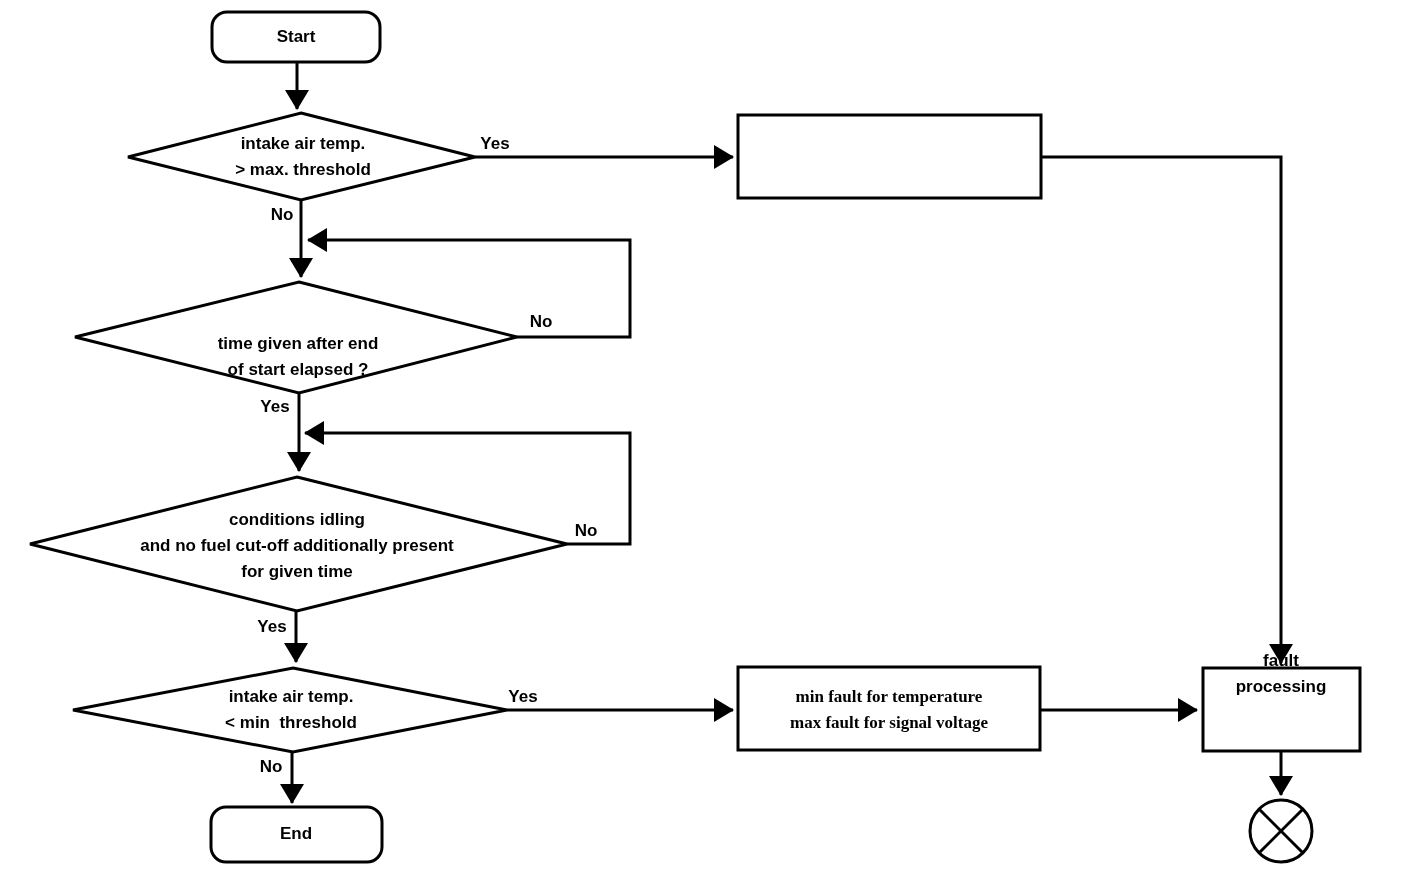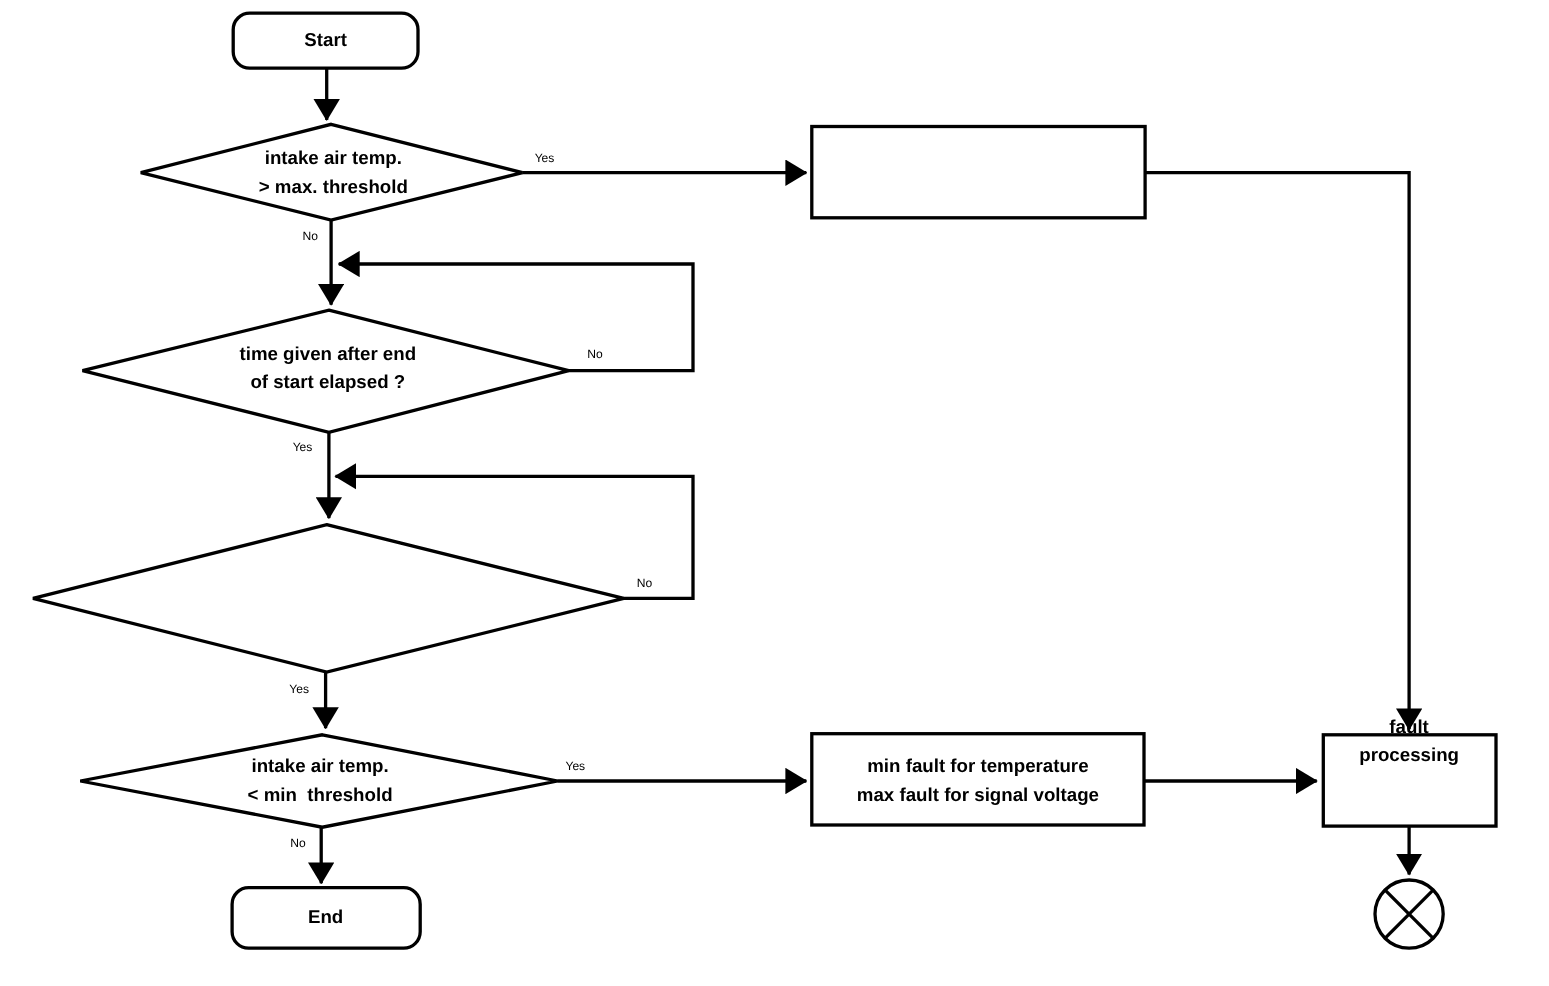--- a/index.html
+++ b/index.html
@@ -27,22 +27,22 @@
     font-size: 17px;
     line-height: 26px;
     color: #000000;
     text-align: center;
     white-space: pre;
     pointer-events: none;
   }
   .edge-lbl {
     position: absolute;
     transform: translate(-50%, -50%);
-    font-weight: normal;
-    font-size: 11px;
+    font-weight: bold;
+    font-size: 17px;
     line-height: 20px;
     color: #000000;
     white-space: pre;
     pointer-events: none;
   }
 </style>
 </head>
 <body>
 
 <div class="canvas">
@@ -84,28 +84,31 @@
       <line x1="1303" y1="809" x2="1259" y2="853"></line>
     </g>
   </svg>
 
   <div class="lbl" style="left:296px; top:37px;">Start</div>
 
   <div class="lbl" style="left:303px; top:157px;">intake air temp.
 &gt; max. threshold</div>
 
 
-  <div class="lbl" style="left:298px; top:335px;">time given after end
+  <div class="lbl" style="left:298px; top:357px;">time given after end
 of start elapsed ?</div>
 
+  <div class="lbl" style="left:297px; top:546px;">conditions idling
+and no fuel cut-off additionally present
+for given time</div>
 
   <div class="lbl" style="left:291px; top:710px;">intake air temp.
 &lt; min  threshold</div>
 
-  <div class="lbl" style="left:889px; top:710px;">min fault for temperature
+  <div class="lbl" style="left:889px; top:710px;font-family:Liberation Serif, serif;">min fault for temperature
 max fault for signal voltage</div>
 
   <div class="lbl" style="left:1281px; top:674px;">fault
 processing</div>
 
   <div class="lbl" style="left:296px; top:834px;text-align:right;">End</div>
 
   <div class="edge-lbl" style="left:495px; top:144px;">Yes</div>
 
   <div class="edge-lbl" style="left:282px; top:215px;">No</div>

